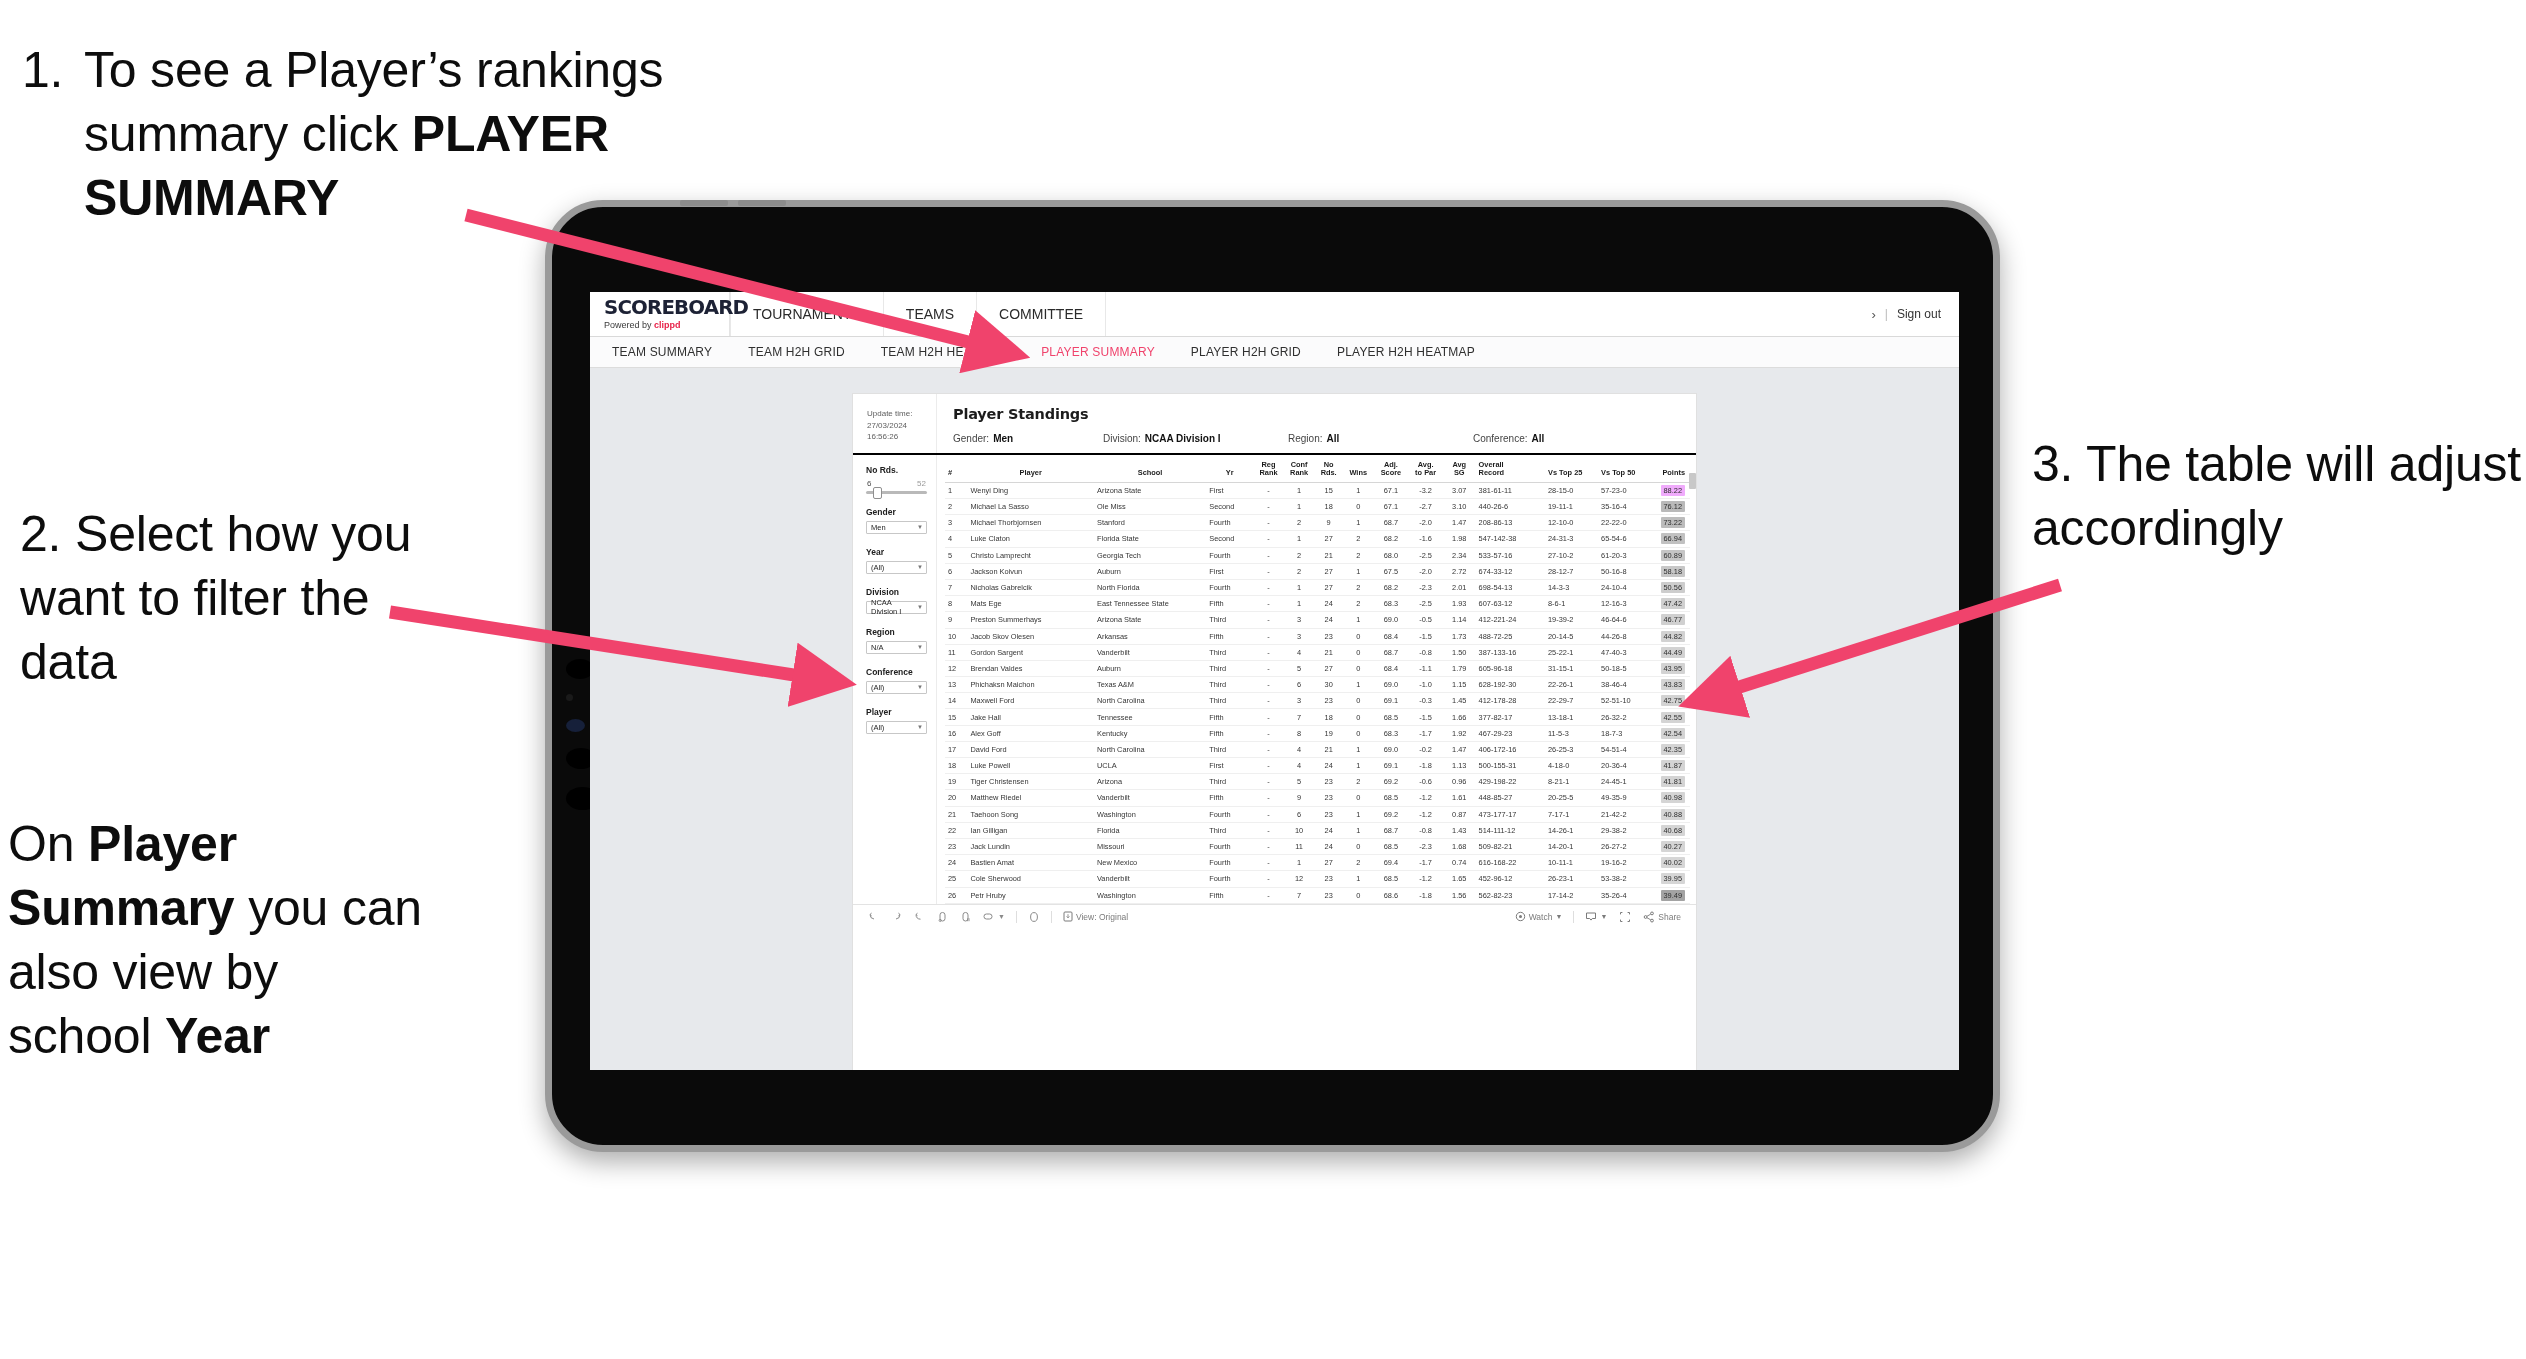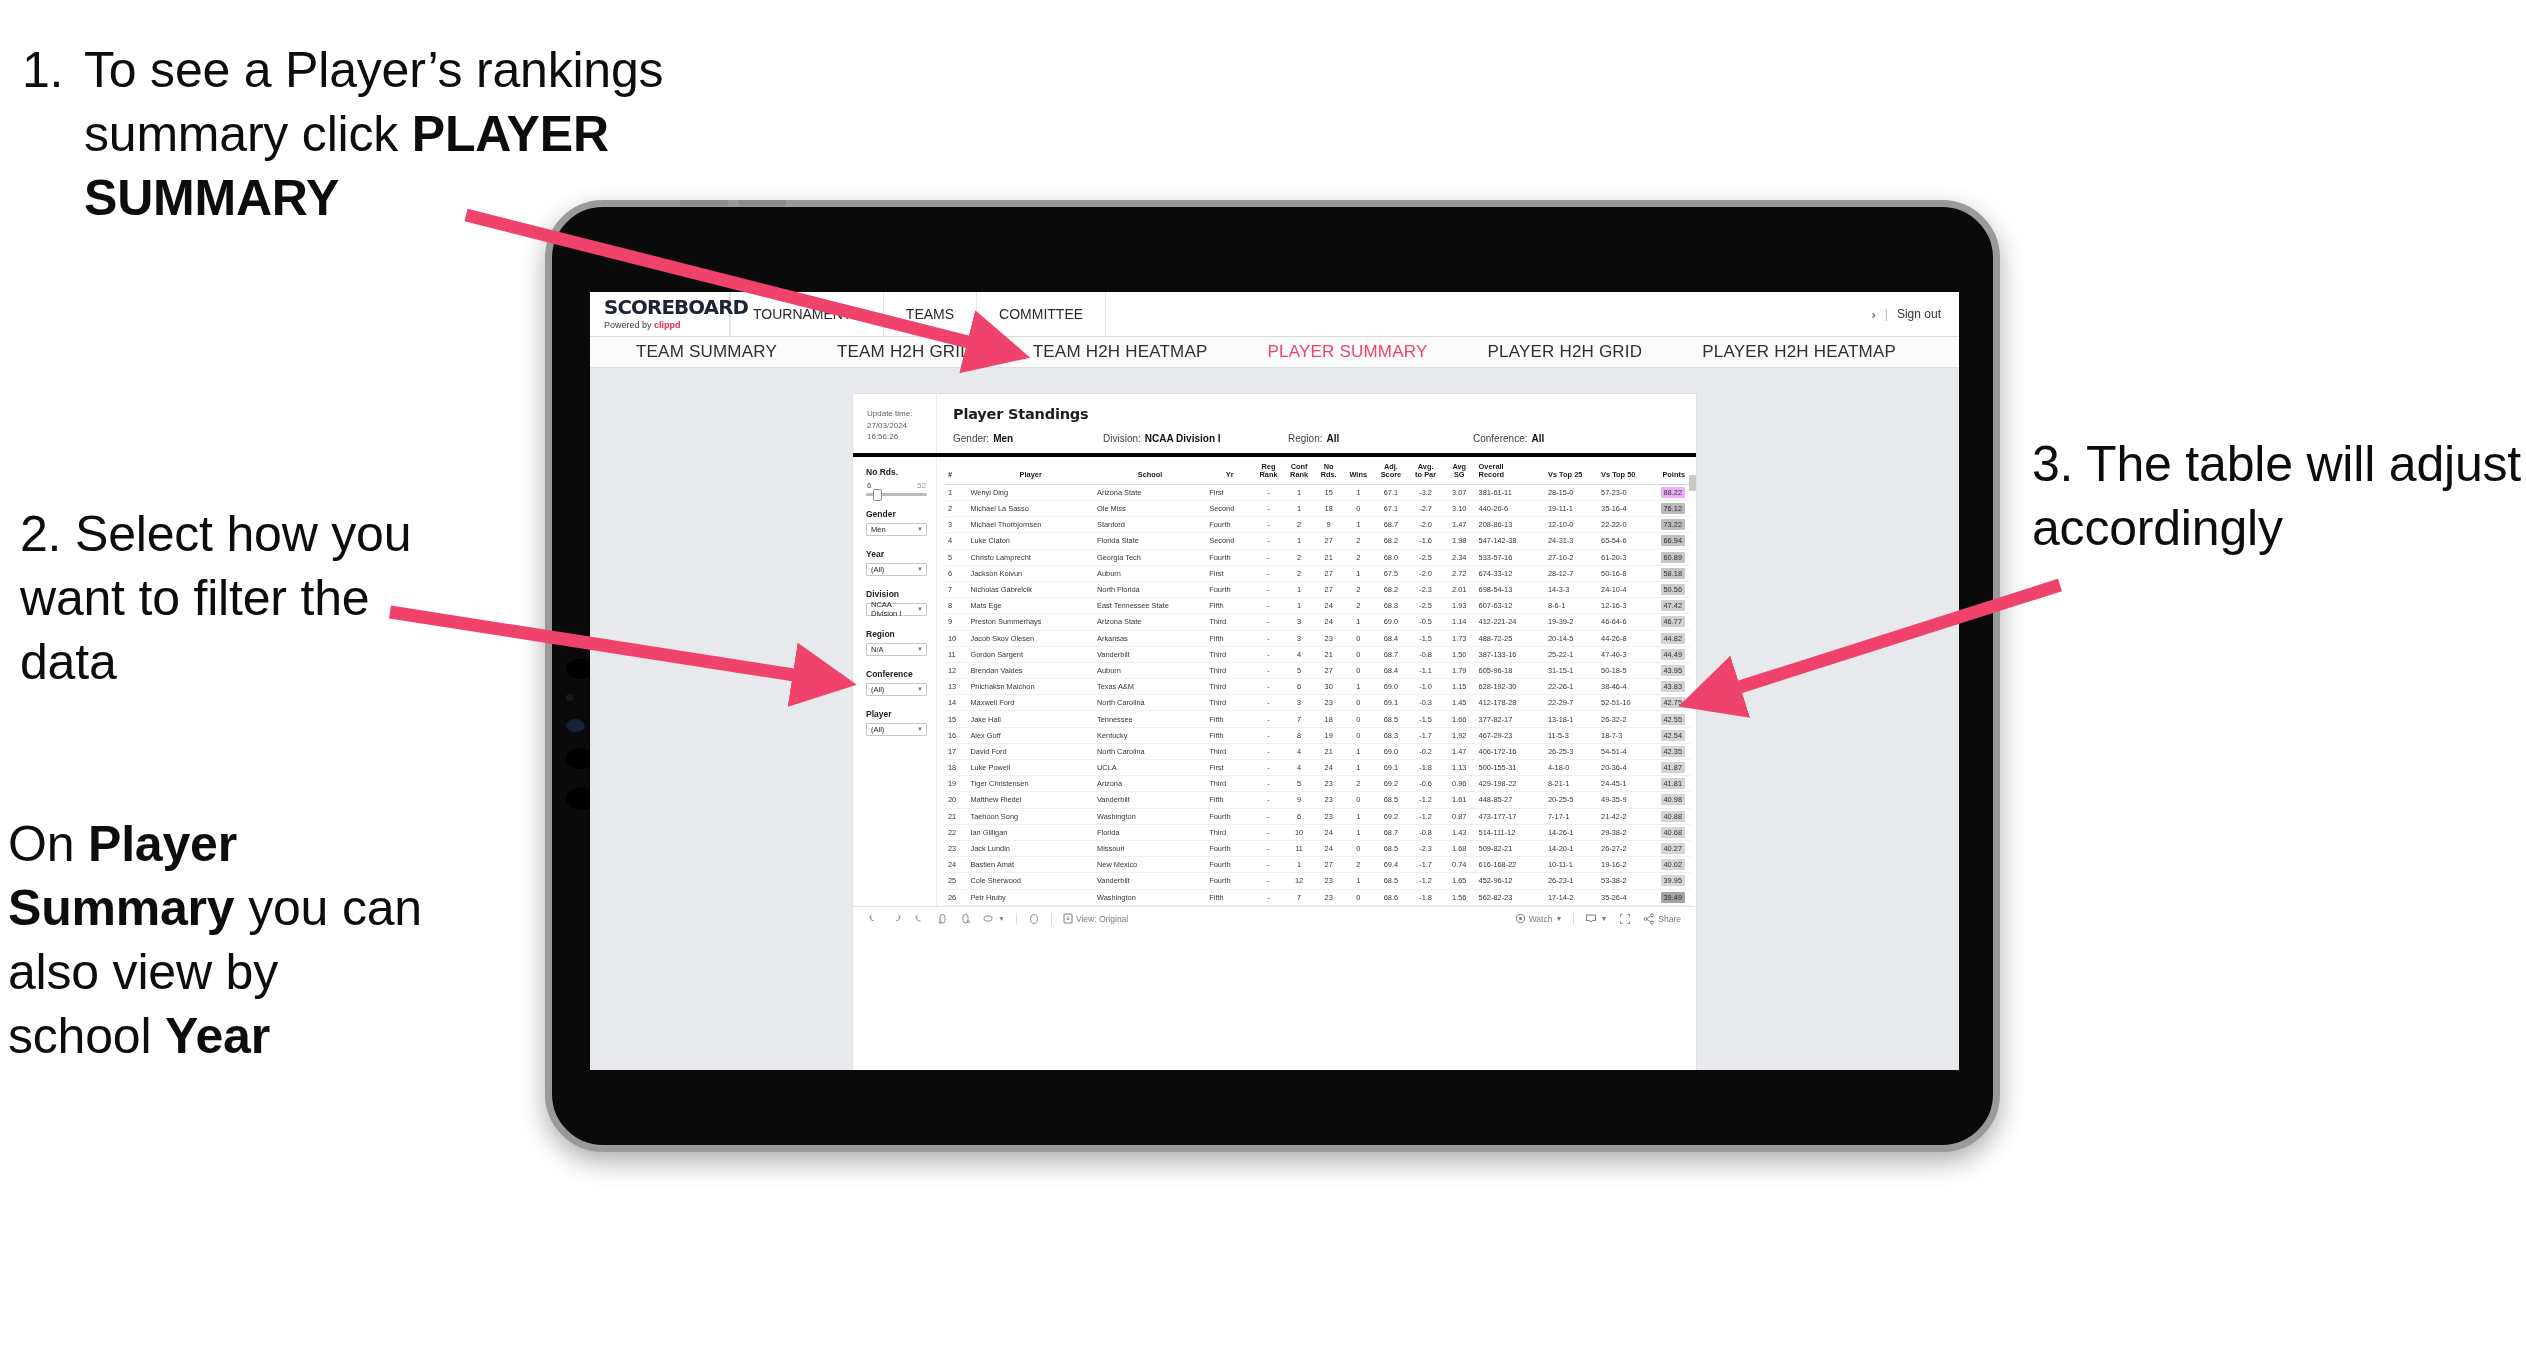--- a/index.html
+++ b/index.html
@@ -52,42 +52,42 @@
                 color:#2a2a2a;border-right:1px solid #e8e8e8;white-space:nowrap;}
   .topnav .item:first-child{border-left:1px solid #e8e8e8;}
   .appbar-right{margin-left:auto;display:flex;align-items:center;gap:9px;
                 padding-right:18px;font-size:12px;color:#333;}
   .appbar-right .chev{color:#555;font-size:13px;}
   .appbar-right .sep{color:#bbb;}
 
   
   .subnav{height:30px;background:#fbfbfc;border-bottom:1px solid #dcdcdc;
           display:flex;align-items:center;padding-left:22px;gap:0;}
-  .subnav .tab{font-size:17px;color:#2f2f2f;padding:0 22px 0 0;margin-right:14px;
-               white-space:nowrap;letter-spacing:.2px;margin-left:24px;}
+  .subnav .tab{font-size:12px;color:#2f2f2f;padding:0 22px 0 0;margin-right:14px;
+               white-space:nowrap;letter-spacing:.2px;}
   .subnav .tab.active{color:#f0436c;}
 
   
   .dashbody{position:relative;height:704px;background:#e7e9ec;
             display:flex;justify-content:center;padding-top:26px;box-sizing:border-box;}
   .card{width:843px;background:#fff;display:flex;flex-direction:column;
         box-shadow:0 0 0 1px #e0e0e0;}
   .card-top{display:flex;}
   .upd{width:84px;box-sizing:border-box;padding:14px 10px 10px 14px;
        border-right:1px solid #ececec;}
   .upd-l{font-size:8px;color:#5e5e5e;line-height:1.45;}
   .titlebox{flex:1;padding:12px 16px 8px 16px;box-sizing:border-box;}
   .pstitle{font-family:"DejaVu Sans",sans-serif;font-size:14.5px;font-weight:700;color:#1c1c1c;
            letter-spacing:-.2px;}
   .filterline{display:flex;margin-top:11px;font-size:10px;color:#444;}
   .filterline .fi{display:flex;gap:4px;}
   .filterline .fi b{font-weight:700;color:#111;}
   .fi.f1{width:150px;} .fi.f2{width:185px;} .fi.f3{width:185px;}
 
-  .card-bottom{display:flex;border-top:4px solid #000000;}
+  .card-bottom{display:flex;border-top:2px solid #000000;}
   .sidefilters{width:84px;box-sizing:border-box;padding:10px 9px 10px 13px;
                border-right:1px solid #ececec;}
   .fgrp{margin-bottom:13px;}
   .fgrp .flab{font-size:8.5px;color:#202020;font-weight:700;margin-bottom:4px;}
   .sel{height:13px;border:1px solid #c7c7c7;background:#fff;border-radius:1px;
        display:flex;align-items:center;justify-content:space-between;
        padding:0 3px 0 4px;font-size:7.5px;color:#1d1d1d;box-sizing:border-box;}
   .sel .ar{font-size:6px;color:#777;}
   .slider-nums{display:flex;justify-content:space-between;font-size:8px;color:#4a4a4a;
                margin:2px 1px 2px 1px;}

